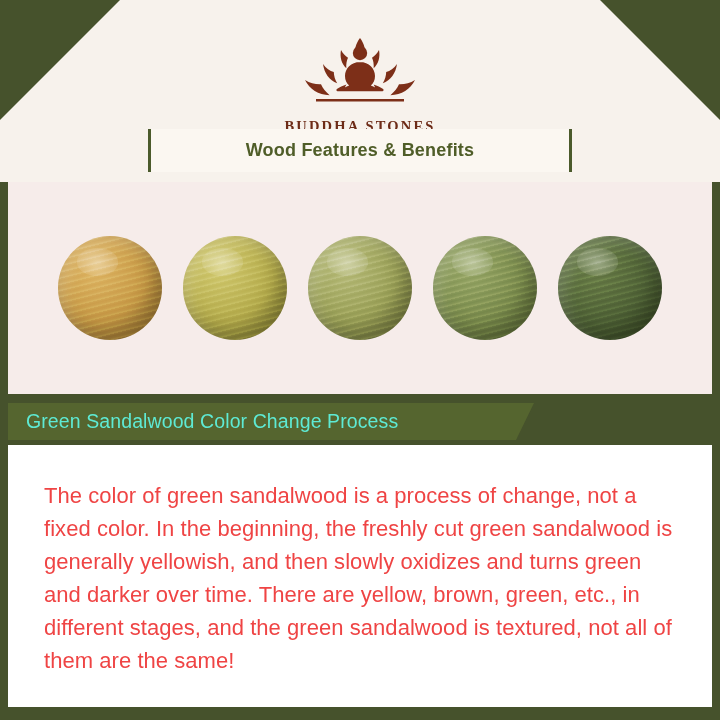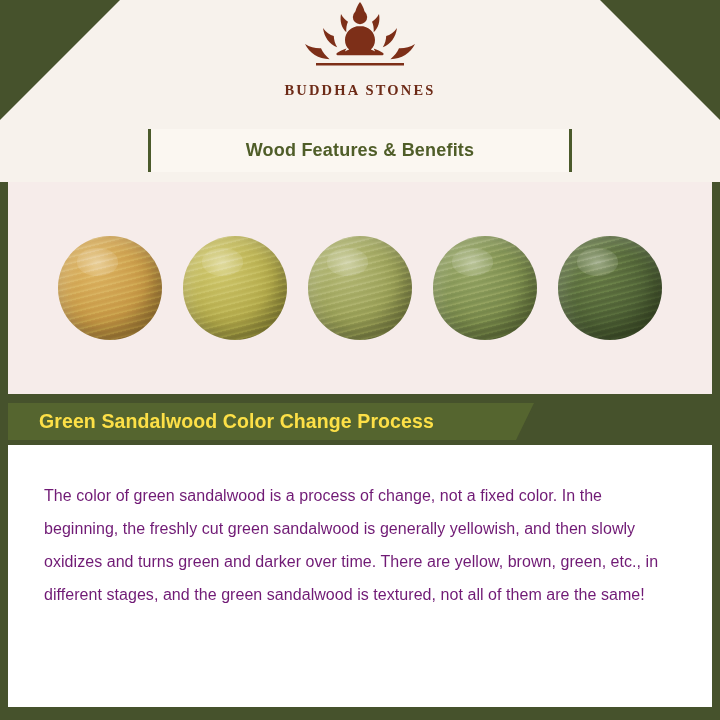--- a/index.html
+++ b/index.html
@@ -31,21 +31,21 @@
   }
   .header .corner-right {
     position: absolute; right: 0; top: 0;
     width: 0; height: 0;
     border-right: 120px solid #46522c;
     border-bottom: 120px solid transparent;
   }
 
   .logo-wrap {
     position: absolute;
-    left: 0; right: 0; top: 0;
+    left: 0; right: 0; top: 36px;
     display: flex; flex-direction: column; align-items: center;
   }
   .logo-mark { width: 170px; height: 78px; display: block; }
   .brand-name {
     margin-top: 4px;
     font-size: 14.5px;
     letter-spacing: 2.2px;
     font-weight: bold;
     color: #6d2b17;
     font-family: "Liberation Serif", serif;
@@ -120,40 +120,39 @@
   }
   .ribbon::after {
     content: "";
     position: absolute;
     right: -18px; top: 0;
     width: 0; height: 0;
     border-left: 18px solid #55652f;
     border-bottom: 37px solid transparent;
   }
   .ribbon .ribbon-text {
-    color: #fde047;
+    color: #5eead4;
     font-size: 19.5px;
-    font-weight: bold;
+    font-weight: normal;
     letter-spacing: 0.1px;
     white-space: nowrap;
-    margin-left: 13px;
   }
 
   
   .body-card {
     position: absolute;
     left: 8px; top: 445px;
     width: 704px; height: 262px;
     background: #ffffff;
     padding: 34px 32px 0 36px;
   }
   .body-card p {
-    font-size: 16px;
+    font-size: 22px;
     line-height: 33px;
-    color: #701a75;
+    color: #ef4444;
     letter-spacing: 0.05px;
   }
 </style>
 </head>
 <body>
 
 <div class="page">
 
   <div class="header">
     <div class="corner-left"></div>

